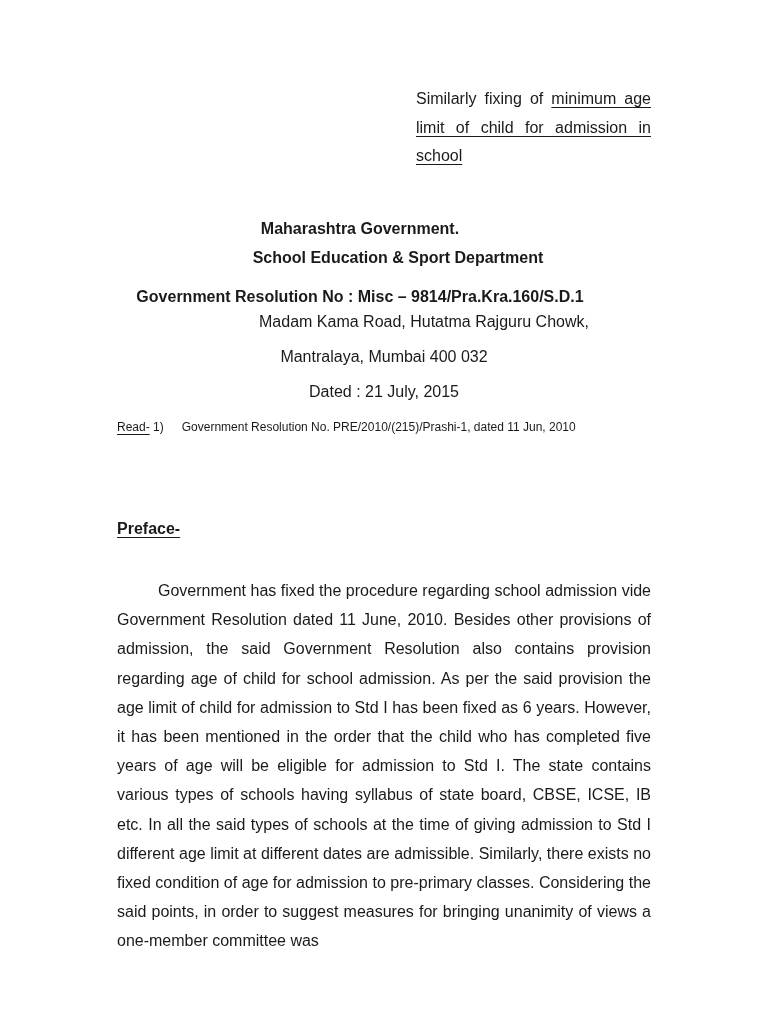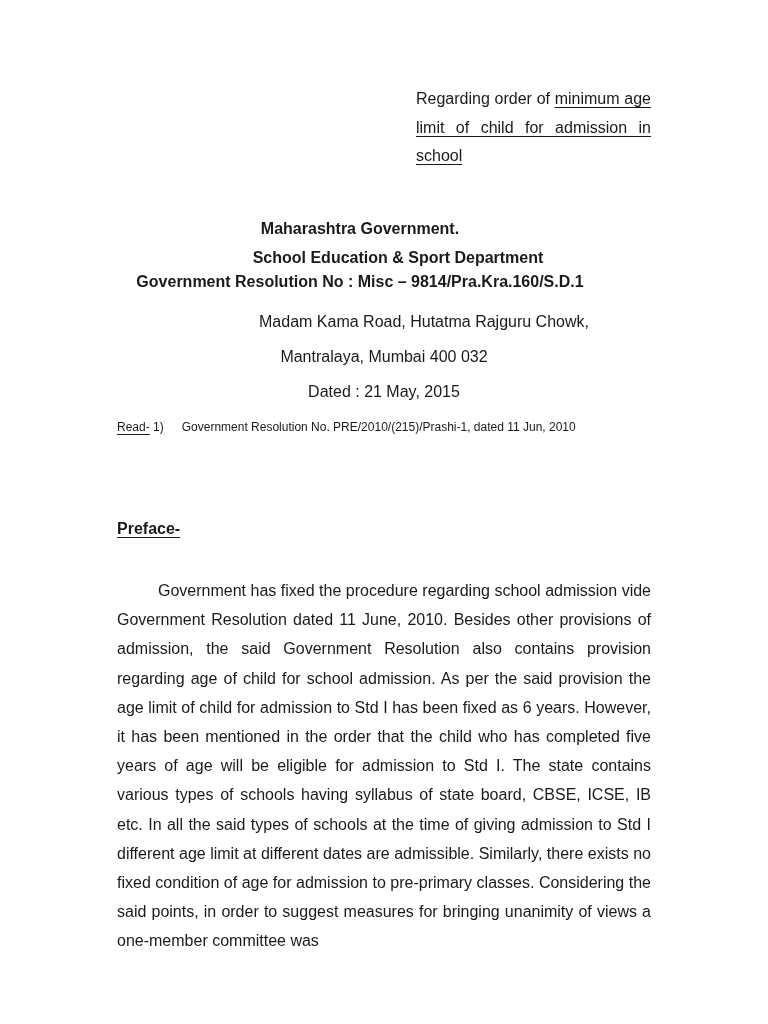--- a/index.html
+++ b/index.html
@@ -72,29 +72,29 @@
       font-size: 16px;
       text-align: justify;
       text-indent: 41px;
       margin-top: 36px;
     }
   </style>
 </head>
 <body>
 
 <div class="subject">
-  <span>Regarding order of </span><span class="u">minimum age limit of child for admission in school</span>
+  <span>Similarly fixing of </span><span class="u">minimum age limit of child for admission in school</span>
 </div>
 
 <div class="heading" style="top:220px;">Maharashtra Government.</div>
 <div class="heading" style="top:249px;padding-left:38px;">School Education &amp; Sport Department</div>
-<div class="heading" style="top:273px;">Government Resolution No : Misc – 9814/Pra.Kra.160/S.D.1</div>
+<div class="heading" style="top:288px;">Government Resolution No : Misc – 9814/Pra.Kra.160/S.D.1</div>
 <div class="center-line" style="top:313px;margin-left:40px;">Madam Kama Road, Hutatma Rajguru Chowk,</div>
 <div class="center-line" style="top:348px;">Mantralaya, Mumbai 400 032</div>
-<div class="center-line" style="top:383px;">Dated : 21 May, 2015</div>
+<div class="center-line" style="top:383px;">Dated : 21 July, 2015</div>
 
 <div class="read">
   <span class="u">Read-</span>
   <span class="num">1)</span><span class="gap"></span><span>Government Resolution No. PRE/2010/(215)/Prashi-1, dated 11 Jun, 2010</span>
 </div>
 
 <div class="preface-title">Preface-</div>
 
 <div class="body-para">Government has fixed the procedure regarding school admission vide Government Resolution dated 11 June, 2010. Besides other provisions of admission, the said Government Resolution also contains provision regarding age of child for school admission. As per the said provision the age limit of child for admission to Std I has been fixed as 6 years. However, it has been mentioned in the order that the child who has completed five years of age will be eligible for admission to Std I. The state contains various types of schools having syllabus of state board, CBSE, ICSE, IB etc. In all the said types of schools at the time of giving admission to Std I different age limit at different dates are admissible. Similarly, there exists no fixed condition of age for admission to pre-primary classes. Considering the said points, in order to suggest measures for bringing unanimity of views a one-member committee was</div>
 

